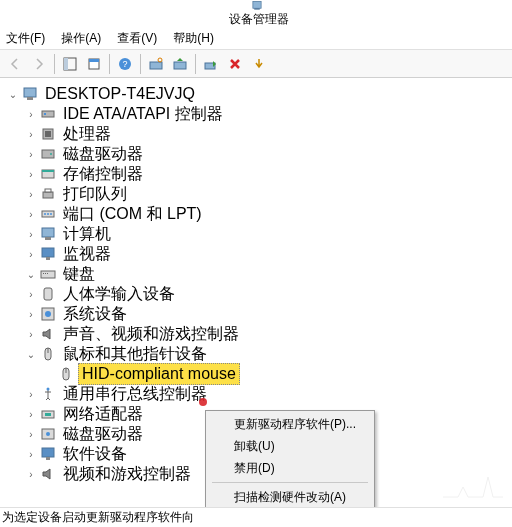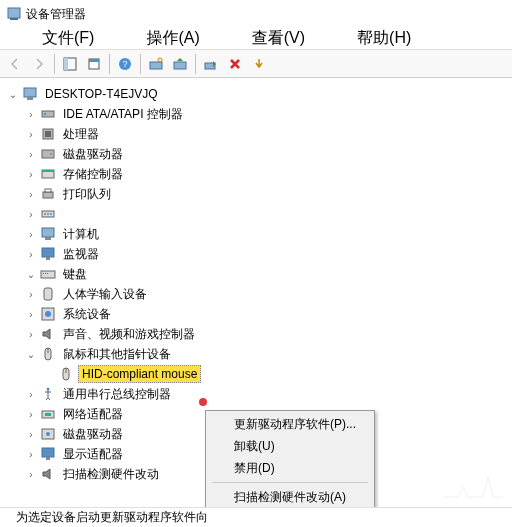--- a/index.html
+++ b/index.html
@@ -1,39 +1,39 @@
 <!DOCTYPE html>
 <html><head>
 <meta charset="utf-8">
 <style>
   * { box-sizing: border-box; margin: 0; padding: 0; }
   body { font-family: "Microsoft YaHei", "SimSun", sans-serif; font-size: 12px; background: #fff; width: 512px; height: 527px; overflow: hidden; position: relative; }
-  .titlebar { height: 28px; display: flex; align-items: center; padding-left: 6px; background: #fff; }
+  .titlebar { height: 28px; display: flex; align-items: center; padding-left: 6px; background: #fff; flex-direction: column; }
   .titlebar .app-icon { width: 16px; height: 16px; margin-right: 4px; }
   .titlebar .title { font-size: 12px; }
   .menubar { height: 22px; display: flex; align-items: center; padding-left: 6px; gap: 16px; border-bottom: 1px solid #e0e0e0; }
-  .menubar span { font-size: 16px; cursor: default; margin-left: 36px; }
+  .menubar span { font-size: 12px; cursor: default; }
   .toolbar { height: 28px; display: flex; align-items: center; padding-left: 4px; gap: 2px; border-bottom: 1px solid #d0d0d0; background: #f8f8f8; }
   .toolbar .tbtn { width: 22px; height: 22px; display: flex; align-items: center; justify-content: center; border: 1px solid transparent; }
   .toolbar .tbtn.disabled { opacity: 0.4; }
   .toolbar .sep { width: 1px; height: 20px; background: #c0c0c0; margin: 0 2px; }
   .tree { padding: 6px 0 0 2px; overflow-y: auto; height: 430px; }
   .tree-node { display: flex; align-items: center; height: 20px; white-space: nowrap; }
   .tree-node .expander { width: 14px; height: 14px; display: flex; align-items: center; justify-content: center; cursor: pointer; color: #666; font-size: 10px; }
   .tree-node .icon { width: 16px; height: 16px; margin: 0 4px 0 2px; flex-shrink: 0; }
-  .tree-node .label { font-size: 12px; padding: 1px 3px; }
+  .tree-node .label { font-size: 16px; padding: 1px 3px; }
   .tree-node .label.selected { border: 1px dotted #888; background: #fde047; }
   .depth-0 { padding-left: 4px; }
   .depth-1 { padding-left: 22px; }
   .depth-2 { padding-left: 40px; }
   .context-menu { position: absolute; left: 205px; top: 410px; width: 170px; background: #f0f0f0; border: 1px solid #999; box-shadow: 2px 2px 3px rgba(0,0,0,0.25); padding: 2px; }
   .context-menu .item { height: 22px; display: flex; align-items: center; padding-left: 26px; font-size: 12px; }
   .context-menu .item.highlight { background: #cde8ff; border: 1px solid #7ab7e8; padding-left: 25px; height: 20px; }
   .context-menu .sep { height: 1px; background: #c8c8c8; margin: 3px 4px; }
-  .statusbar { position: absolute; left: 0; bottom: 0; width: 100%; height: 20px; background: #fff; border-top: 1px solid #e0e0e0; display: flex; align-items: center; padding-left: 16px; font-size: 12px; }
+  .statusbar { position: absolute; left: 0; bottom: 0; width: 100%; height: 20px; background: #fff; border-top: 1px solid #e0e0e0; display: flex; align-items: center; padding-left: 2px; font-size: 12px; }
   .watermark { position: absolute; right: 4px; bottom: 25px; width: 70px; height: 40px; opacity: 0.06; }
   .red-cursor { position: absolute; left: 198px; top: 397px; width: 10px; height: 10px; }
 </style>
 </head>
 <body>
 
 <div class="titlebar">
   <svg class="app-icon" viewBox="0 0 16 16">
       <rect x="2" y="2" width="12" height="10" fill="#8fb5d6" stroke="#4a7399"></rect>
       <rect x="4" y="12" width="8" height="2" fill="#4a7399"></rect>
@@ -162,20 +162,21 @@
         <span class="label">打印队列</span>
       </div>
       <div class="tree-node depth-1">
         <span class="expander">›</span>
         <svg class="icon" viewBox="0 0 16 16">
           <rect x="2" y="5" width="12" height="6" fill="#dadada" stroke="#666"></rect>
           <circle cx="5" cy="8" r="1" fill="#4a90d9"></circle>
           <circle cx="8" cy="8" r="1" fill="#4a90d9"></circle>
           <circle cx="11" cy="8" r="1" fill="#4a90d9"></circle>
         </svg>
+        <span class="label">端口 (COM 和 LPT)</span>
       </div>
       <div class="tree-node depth-1">
         <span class="expander">›</span>
         <svg class="icon" viewBox="0 0 16 16">
           <rect x="2" y="2" width="12" height="9" fill="#8fb5d6" stroke="#4a7399"></rect>
           <rect x="5" y="11" width="6" height="3" fill="#888"></rect>
         </svg>
         <span class="label">计算机</span>
       </div>
       <div class="tree-node depth-1">
@@ -257,28 +258,28 @@
           <circle cx="8" cy="8" r="2" fill="#4a90d9"></circle>
         </svg>
         <span class="label">磁盘驱动器</span>
       </div>
       <div class="tree-node depth-1">
         <span class="expander">›</span>
         <svg class="icon" viewBox="0 0 16 16">
           <rect x="2" y="2" width="12" height="9" fill="#5a8fc4" stroke="#4a7399"></rect>
           <rect x="6" y="11" width="4" height="3" fill="#888"></rect>
         </svg>
-        <span class="label">显示适配器</span>
+        <span class="label">软件设备</span>
       </div>
       <div class="tree-node depth-1">
         <span class="expander">›</span>
         <svg class="icon" viewBox="0 0 16 16">
           <path d="M3 6v4h3l4 3V3L6 6z" fill="#888" stroke="#555"></path>
         </svg>
-        <span class="label">扫描检测硬件改动</span>
+        <span class="label">视频和游戏控制器</span>
       </div>
     </div>
 </div>
 
 <div class="context-menu">
   <div class="item">
       <span>更新驱动程序软件(P)...</span>
     </div>
   <div class="item">
       <span>卸载(U)</span>

